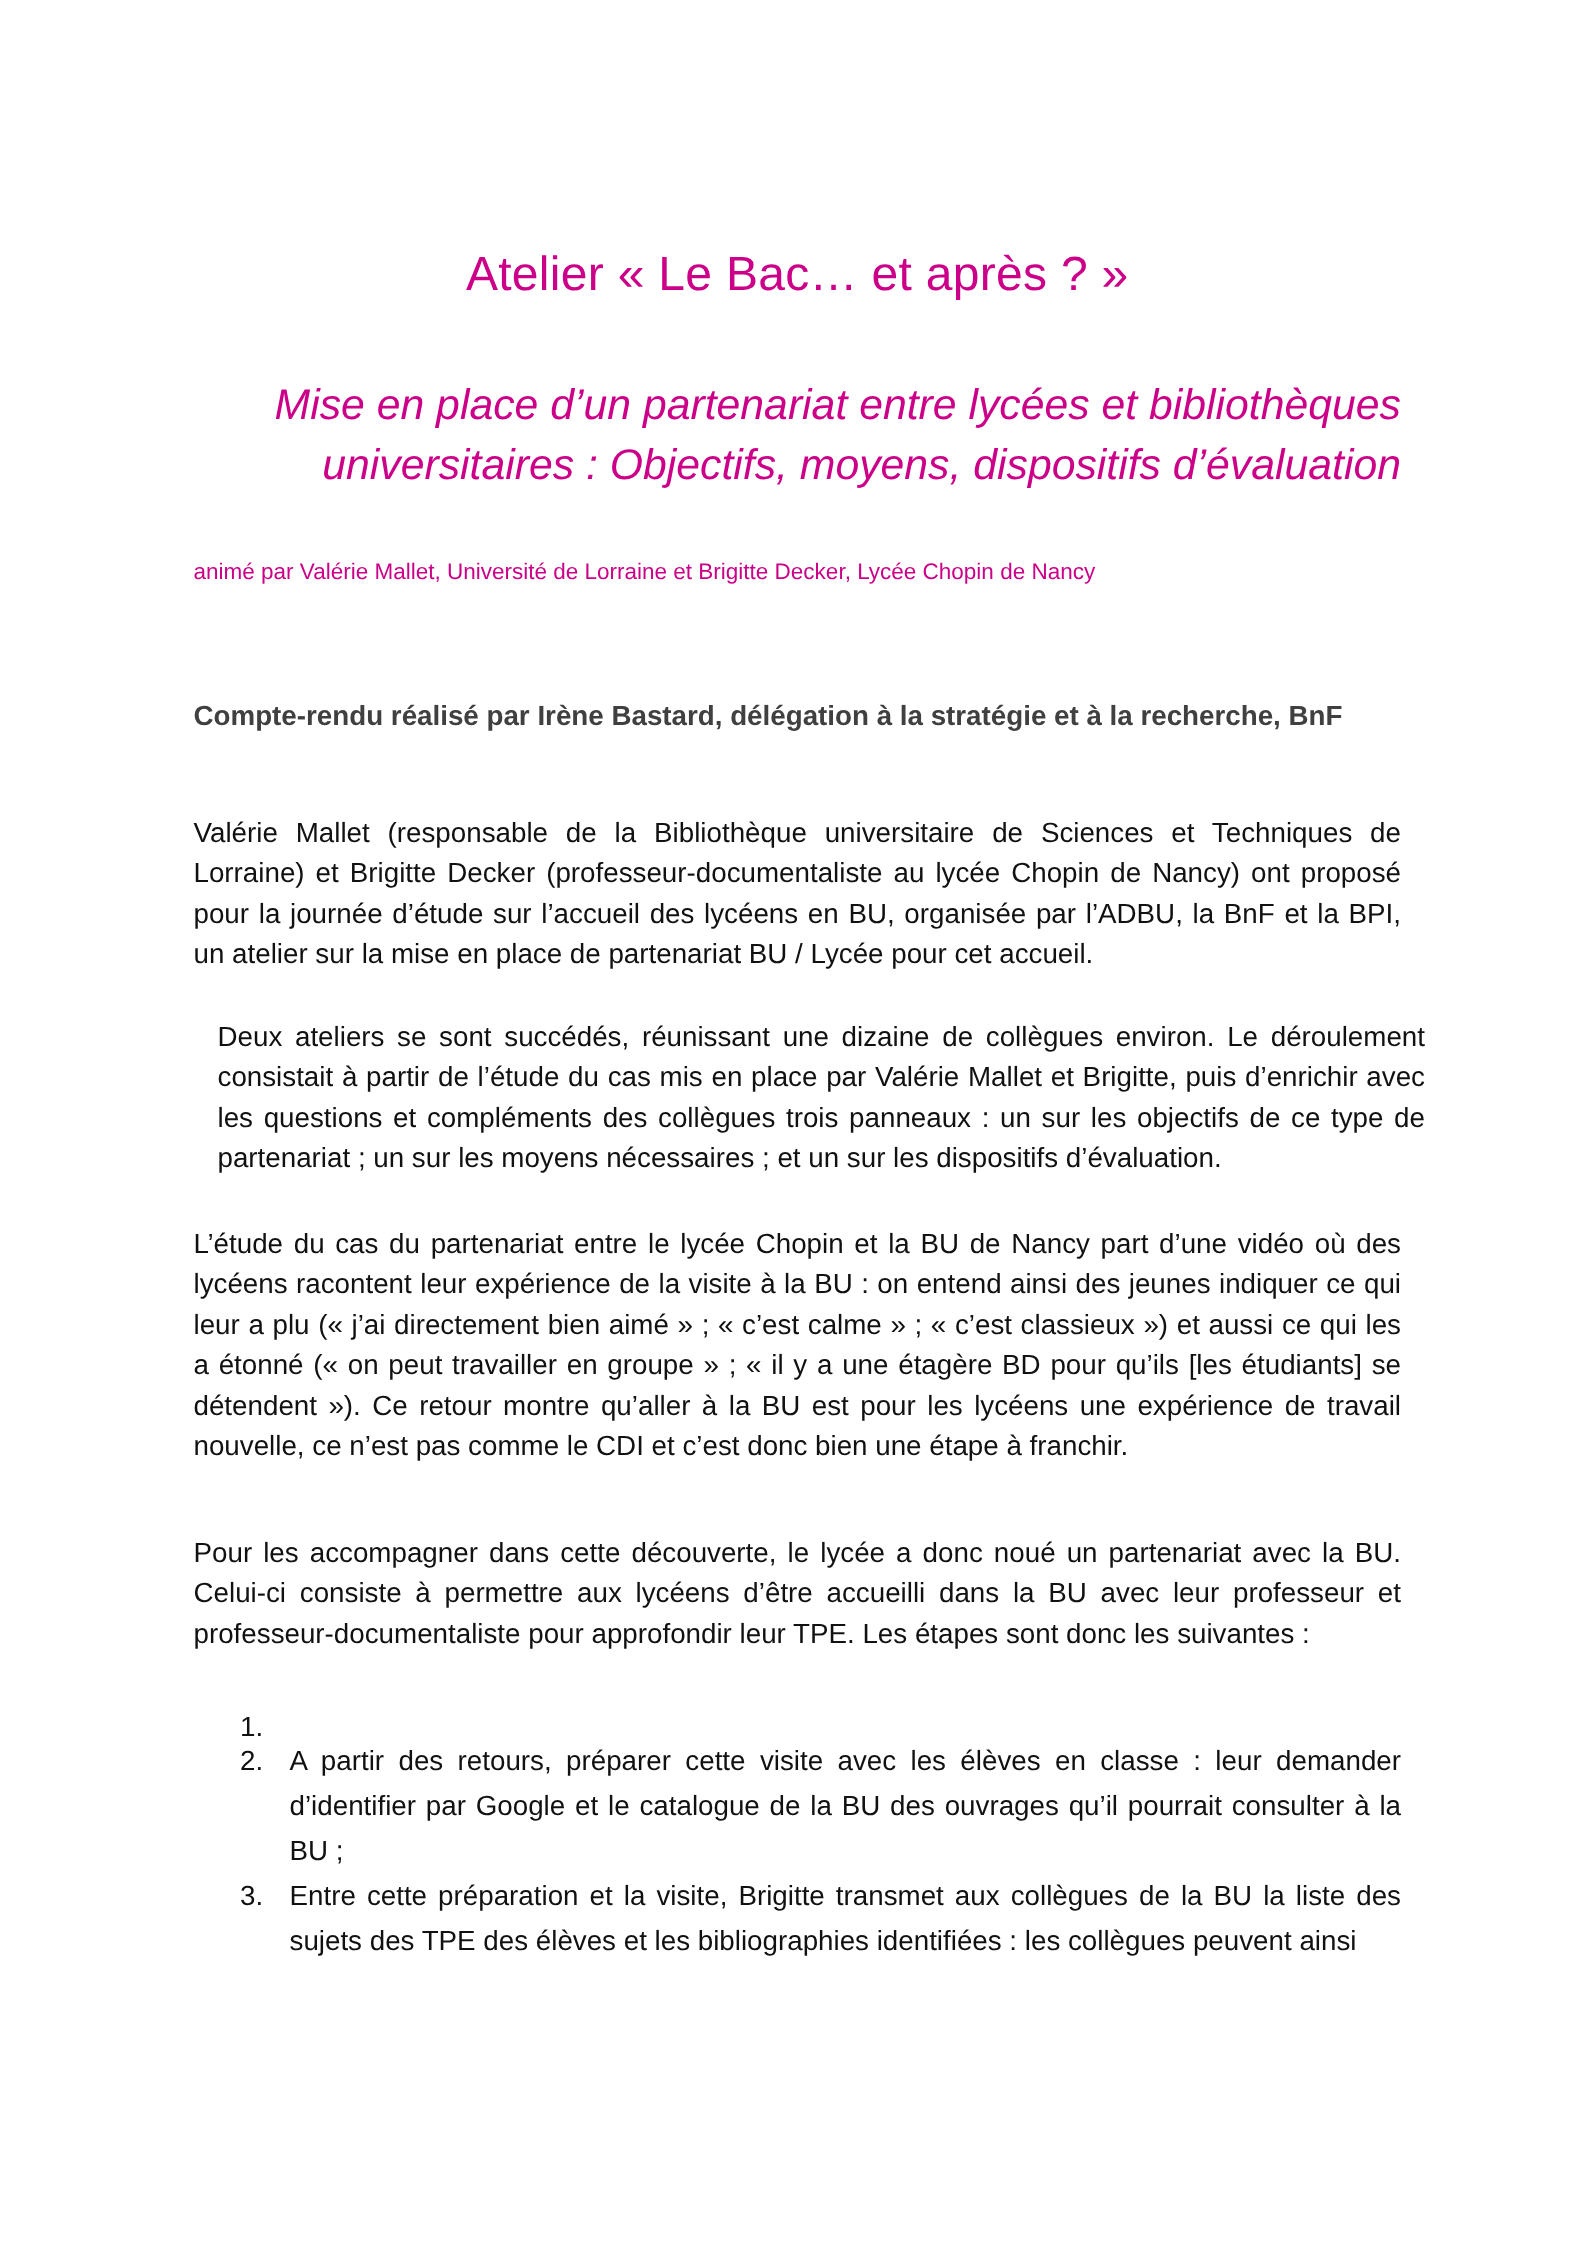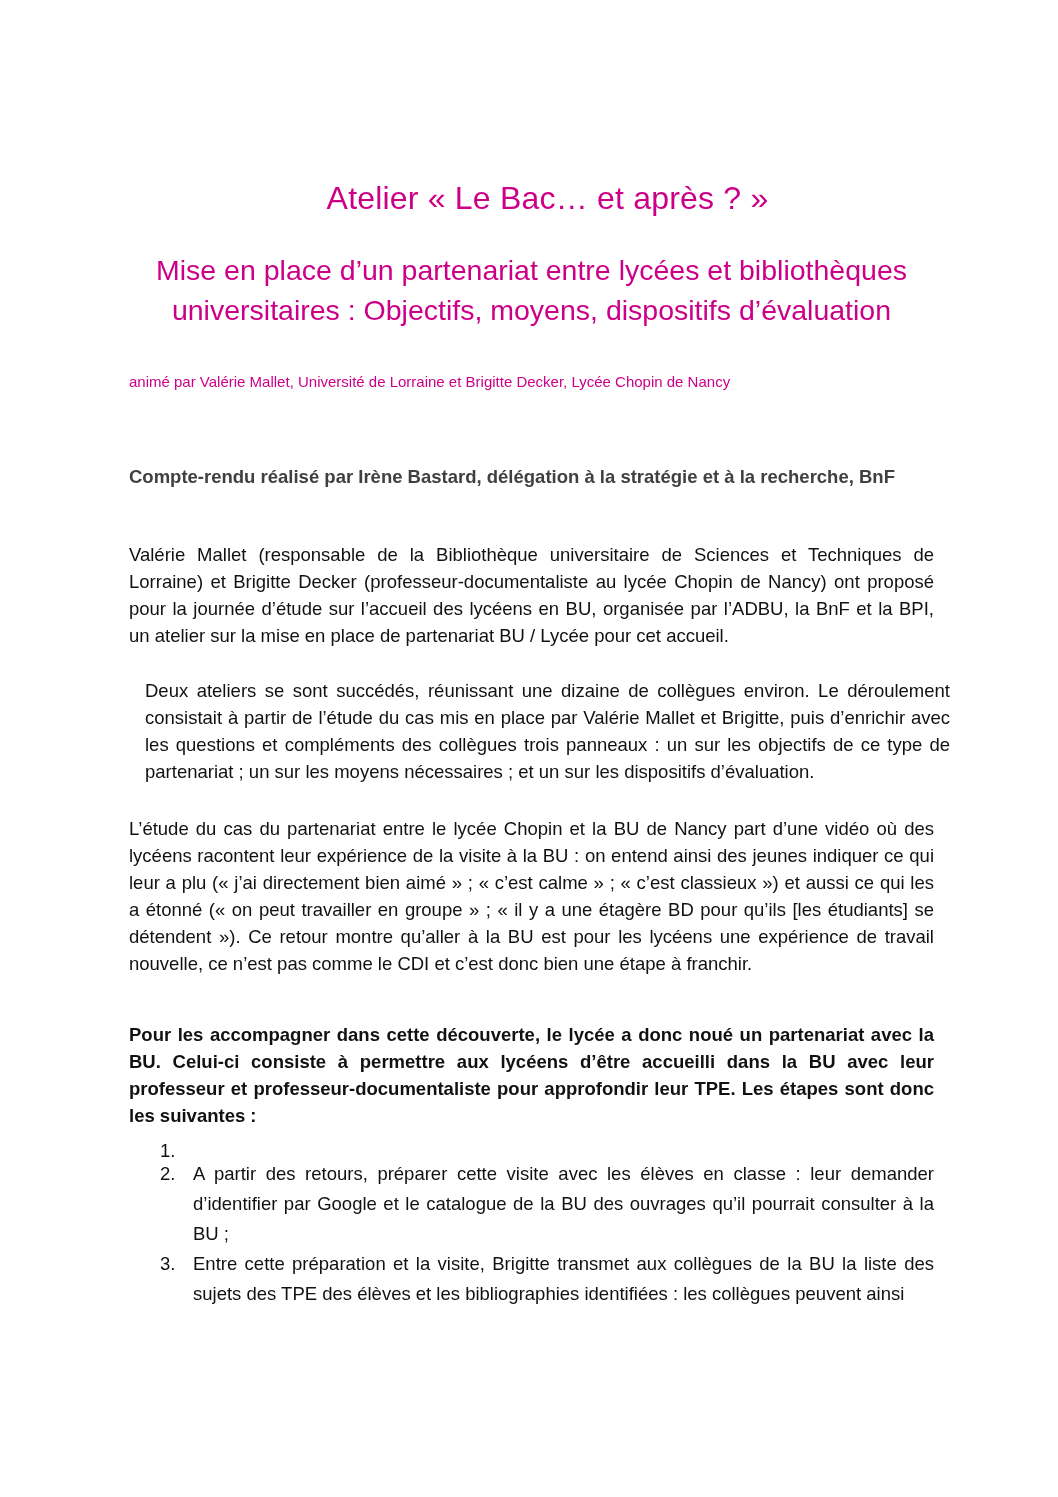--- a/index.html
+++ b/index.html
@@ -29,23 +29,24 @@
       text-align: center;
       font-size: 32px;
       color: #cc0088;
       letter-spacing: 0.2px;
     }
     .subtitle {
       position: absolute;
       top: 250px;
       left: 0;
       width: 805px;
-      text-align: center;
+      text-align: right;
       font-size: 28.5px;
       line-height: 40px;
+      font-style: italic;
       color: #cc0088;
       margin: 0;
     }
     .animators {
       position: absolute;
       top: 367px;
       left: 0;
       width: 805px;
       font-size: 15px;
       line-height: 30px;
@@ -69,21 +70,21 @@
       width: 805px;
       font-size: 18.5px;
       line-height: 27px;
       text-align: justify;
       color: #111111;
       margin: 0;
     }
     .p1 { top: 541px; }
     .p2 { top: 677px; margin-left: 16px; }
     .p3 { top: 815px; }
-    .p4 { top: 1021px; font-weight: bold; }
+    .p4 { top: 1021px; }
     .steps {
       position: absolute;
       left: 0;
       top: 1136px;
       width: 805px;
       margin: 0;
       padding: 0;
       list-style: none;
     }
     .step {
@@ -100,21 +101,21 @@
       left: 31px;
       top: 0;
     }
     .step-1 { margin-bottom: 23px; text-align-last: justify; }
     .step-2 { margin-bottom: 0; }
   </style>
 </head>
 <body>
 
 <div class="page">
-  <h1 class="title" style="margin:16px;font-weight:normal;">Atelier « Le Bac… et après ? »</h1>
+  <h1 class="title" style="margin:0;font-weight:normal;">Atelier « Le Bac… et après ? »</h1>
 
   <p class="subtitle">Mise en place d’un partenariat entre lycées et bibliothèques universitaires : Objectifs, moyens, dispositifs d’évaluation</p>
 
   <p class="animators">animé par Valérie Mallet, Université de Lorraine et Brigitte Decker, Lycée Chopin de Nancy</p>
 
   <p class="author">Compte-rendu réalisé par Irène Bastard, délégation à la stratégie et à la recherche, BnF</p>
 
   <p class="para p1">Valérie Mallet (responsable de la Bibliothèque universitaire de Sciences et Techniques de Lorraine) et Brigitte Decker (professeur-documentaliste au lycée Chopin de Nancy) ont proposé pour la journée d’étude sur l’accueil des lycéens en BU, organisée par l’ADBU, la BnF et la BPI,  un atelier sur la mise en place de partenariat BU / Lycée pour cet accueil.</p>
 
   <p class="para p2">Deux ateliers se sont succédés, réunissant une dizaine de collègues environ. Le déroulement consistait à partir de l’étude du cas mis en place par Valérie Mallet et Brigitte, puis d’enrichir avec les questions et compléments des collègues trois panneaux : un sur les objectifs de ce type de partenariat ; un sur les moyens nécessaires ; et un sur les dispositifs d’évaluation.</p>

